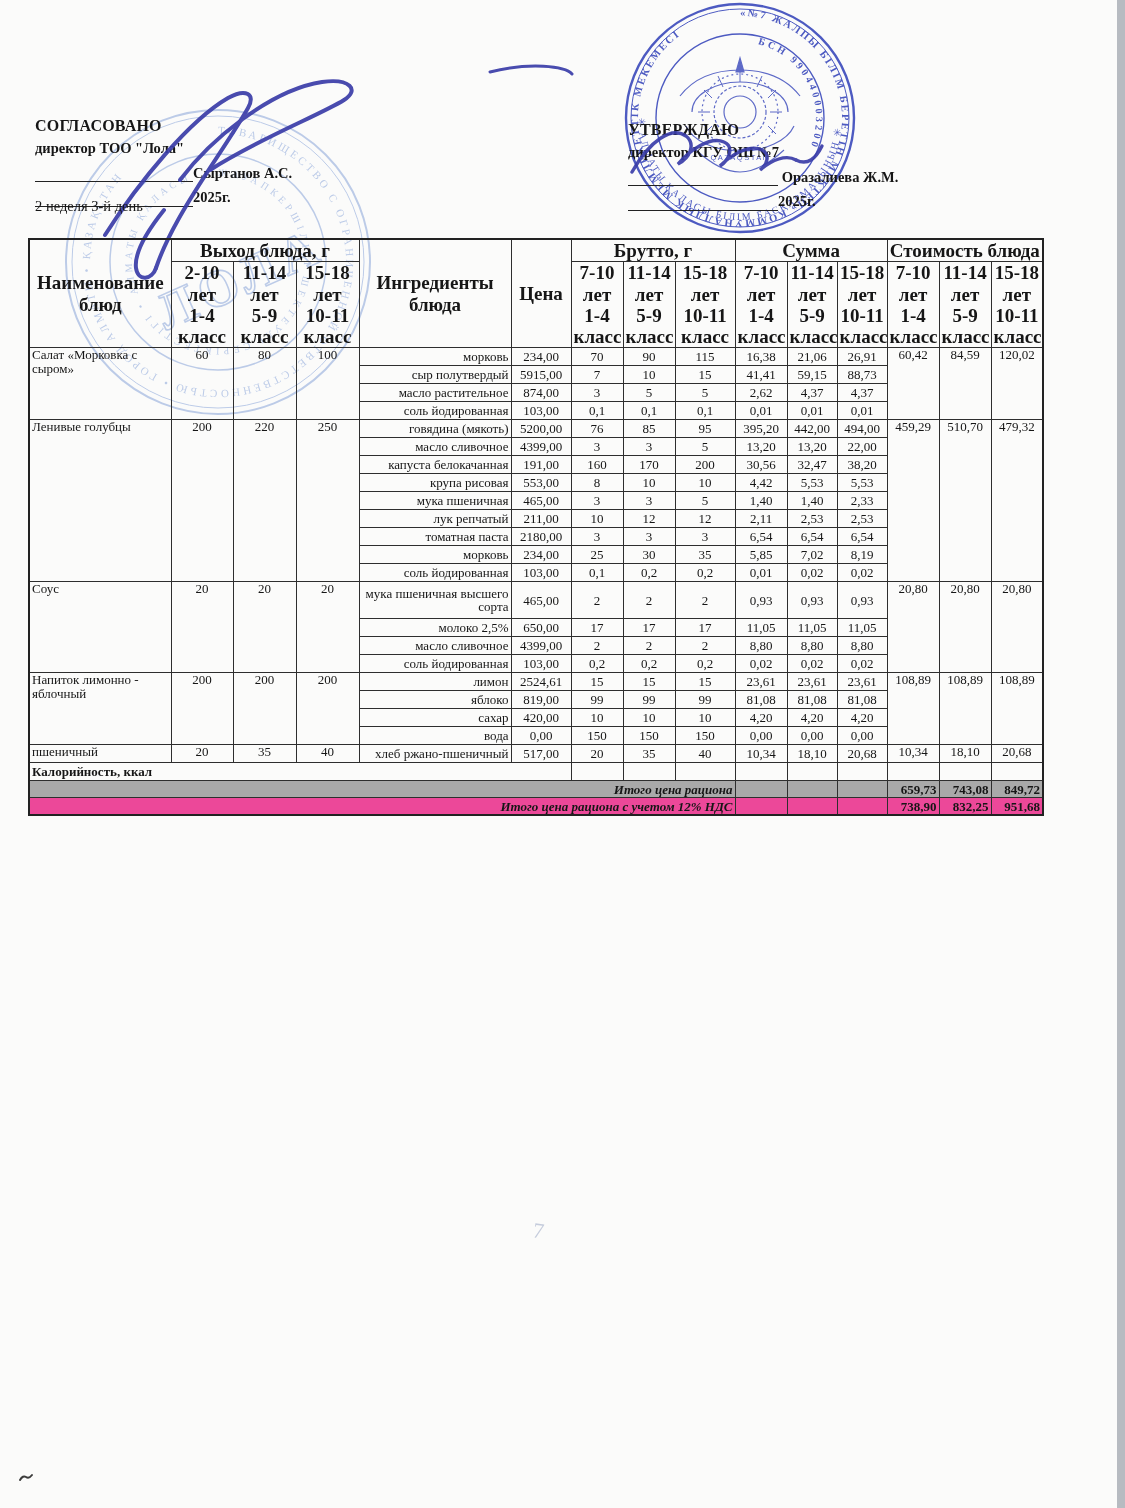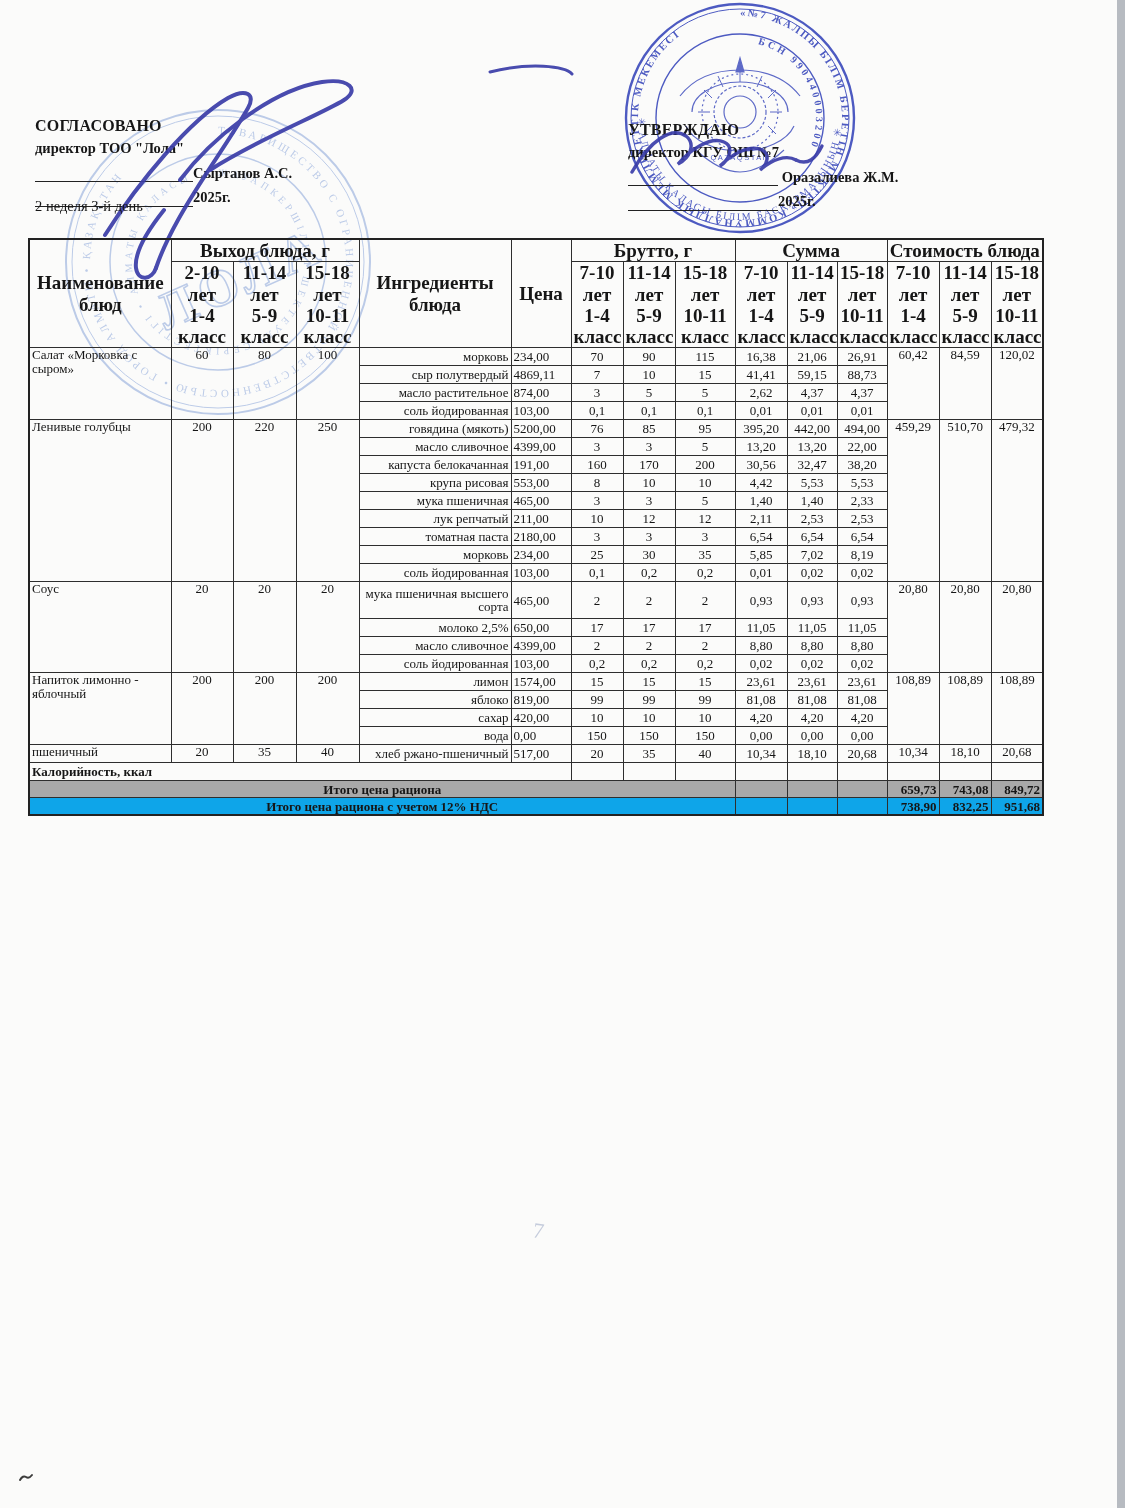--- a/index.html
+++ b/index.html
@@ -29,25 +29,25 @@
   .menu{border:2px solid #222;}
   .menu thead th{font-weight:bold;text-align:center;vertical-align:middle;line-height:1.12;font-size:19px;}
   .menu thead tr.grp th{height:20px;}
   .menu thead tr.sub th{height:72px;white-space:pre-line;}
   .menu tbody td{height:17px;line-height:1.05;vertical-align:middle;}
   tr.tall td{height:36px;}
   .c-name{text-align:left;vertical-align:top !important;padding-top:1px;}
   .c-num{text-align:center;}
   .c-cost{vertical-align:top !important;padding-top:2px;}
   .c-ing{text-align:right;margin-left:12px;}
-  .c-price{text-align:left;padding-right:4px;}
+  .c-price{text-align:center;padding-right:4px;}
   .c-cal{font-weight:bold;text-align:left;margin-top:8px;}
   tr.gray1 td{background:#a9a9a9;height:16px;}
-  tr.gray2 td{background:#0ea5e9;height:16px;}
-  .c-tot{font-weight:bold;text-align:center;}
+  tr.gray2 td{background:#ec4899;height:16px;}
+  .c-tot{font-weight:bold;font-style:italic;text-align:right;}
   .c-totval{font-weight:bold;text-align:right;padding-right:3px;}
   
   .stamp{position:absolute;pointer-events:none;}
   .watermark7{
     position:absolute;left:533px;top:1218px;
     font-size:22px;color:rgba(110,130,170,.38);transform:rotate(8deg);
   }
   .corner-mark{position:absolute;left:18px;top:1472px;}
 </style>
 </head>
@@ -240,21 +240,21 @@
         <td class="c-num">115</td>
         <td class="c-num">16,38</td>
         <td class="c-num">21,06</td>
         <td class="c-num">26,91</td>
         <td class="c-num c-cost" rowspan="4">60,42</td>
         <td class="c-num c-cost" rowspan="4">84,59</td>
         <td class="c-num c-cost" rowspan="4">120,02</td>
       </tr>
       <tr>
         <td class="c-ing">сыр полутвердый</td>
-        <td class="c-price">4869,11</td>
+        <td class="c-price">5915,00</td>
         <td class="c-num">7</td>
         <td class="c-num">10</td>
         <td class="c-num">15</td>
         <td class="c-num">41,41</td>
         <td class="c-num">59,15</td>
         <td class="c-num">88,73</td>
       </tr>
       <tr>
         <td class="c-ing">масло растительное</td>
         <td class="c-price">874,00</td>
@@ -418,21 +418,21 @@
         <td class="c-num">0,02</td>
         <td class="c-num">0,02</td>
         <td class="c-num">0,02</td>
       </tr>
       <tr>
         <td class="c-name" rowspan="4">Напиток лимонно - яблочный</td>
         <td class="c-num c-cost" rowspan="4">200</td>
         <td class="c-num c-cost" rowspan="4">200</td>
         <td class="c-num c-cost" rowspan="4">200</td>
         <td class="c-ing">лимон</td>
-        <td class="c-price">1574,00</td>
+        <td class="c-price">2524,61</td>
         <td class="c-num">15</td>
         <td class="c-num">15</td>
         <td class="c-num">15</td>
         <td class="c-num">23,61</td>
         <td class="c-num">23,61</td>
         <td class="c-num">23,61</td>
         <td class="c-num c-cost" rowspan="4">108,89</td>
         <td class="c-num c-cost" rowspan="4">108,89</td>
         <td class="c-num c-cost" rowspan="4">108,89</td>
       </tr>

